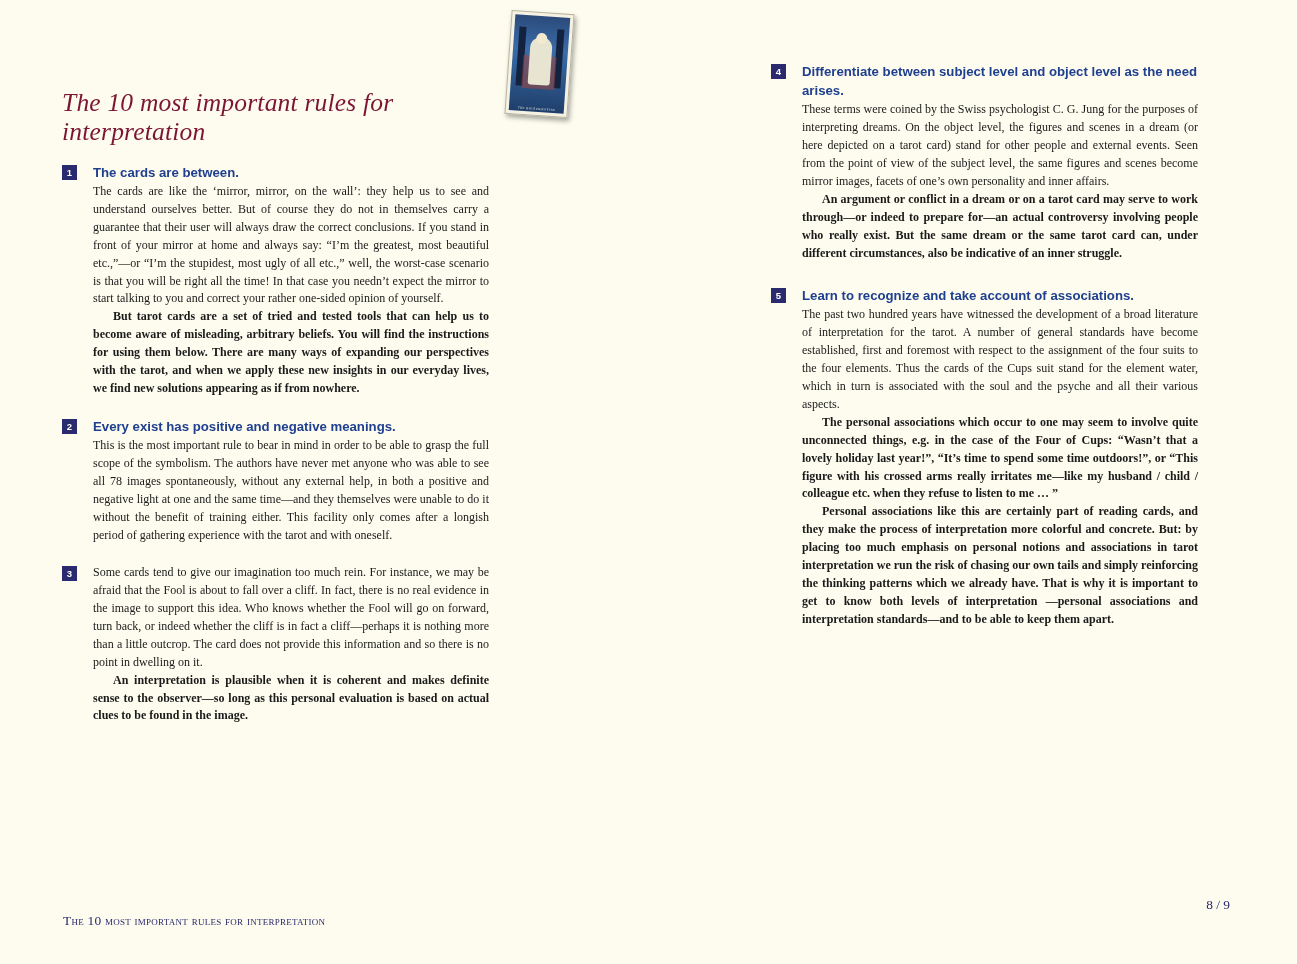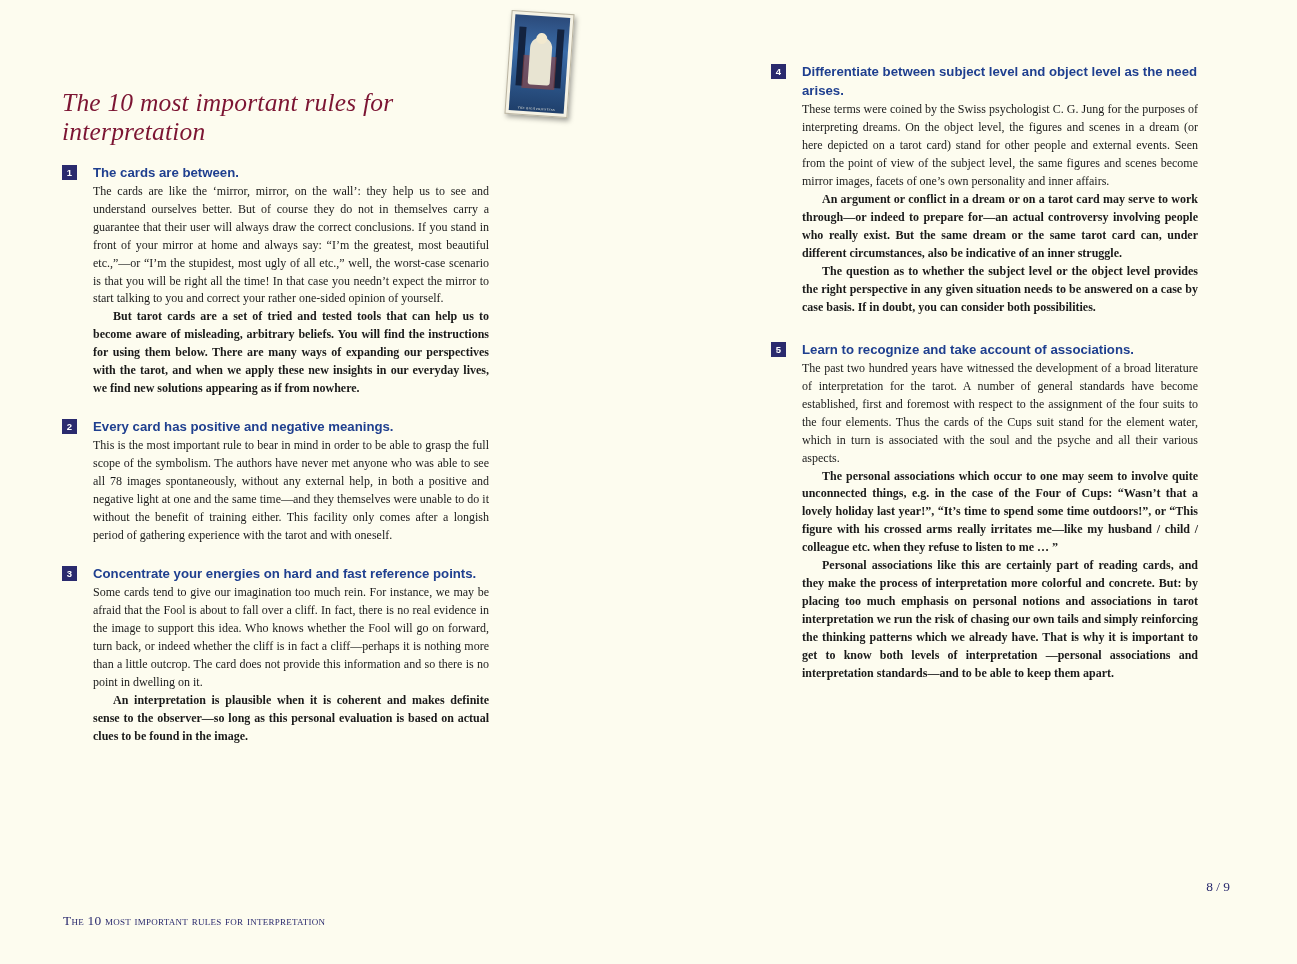--- a/index.html
+++ b/index.html
@@ -164,21 +164,21 @@
     left: 63px;
     top: 913px;
     font-variant: small-caps;
     font-size: 13.4px;
     letter-spacing: 0.25px;
     color: #2a2a6e;
   }
   .footer-right {
     position: absolute;
     left: 1130px;
-    top: 879px;
+    top: 897px;
     width: 100px;
     text-align: right;
     font-size: 13.4px;
     color: #2a2a6e;
   }
 </style>
 </head>
 <body>
 
 <div class="page">
@@ -205,51 +205,49 @@
       </div>
       <div class="body">
         <p>The cards are like the ‘mirror, mirror, on the wall’: they help us to see and understand ourselves better. But of course they do not in themselves carry a guarantee that their user will always draw the correct conclusions. If you stand in front of your mirror at home and always say: “I’m the greatest, most beautiful etc.,”—or “I’m the stupidest, most ugly of all etc.,” well, the worst-case scenario is that you will be right all the time! In that case you needn’t expect the mirror to start talking to you and correct your rather one-sided opinion of yourself.</p>
         <p>But tarot cards are a set of tried and tested tools that can help us to become aware of misleading, arbitrary beliefs. You will find the instructions for using them below. There are many ways of expanding our perspectives with the tarot, and when we apply these new insights in our everyday lives, we find new solutions appearing as if from nowhere.</p>
       </div>
     </div>
 
     <div class="rule">
       <div class="rule-head">
         <span class="num">2</span>
-        <span class="rule-title">Every card has positive and negative meanings.</span>
+        <span class="rule-title">Every exist has positive and negative meanings.</span>
       </div>
       <div class="body">
         <p>This is the most important rule to bear in mind in order to be able to grasp the full scope of the symbolism. The authors have never met anyone who was able to see all 78 images spontaneously, without any external help, in both a positive and negative light at one and the same time—and they themselves were unable to do it without the benefit of training either. This facility only comes after a longish period of gathering experience with the tarot and with oneself.</p>
       </div>
     </div>
 
     <div class="rule">
       <div class="rule-head">
         <span class="num">3</span>
-        <span class="rule-title">Concentrate your energies on hard and fast reference points.</span>
       </div>
       <div class="body">
         <p>Some cards tend to give our imagination too much rein. For instance, we may be afraid that the Fool is about to fall over a cliff. In fact, there is no real evidence in the image to support this idea. Who knows whether the Fool will go on forward, turn back, or indeed whether the cliff is in fact a cliff—perhaps it is nothing more than a little outcrop. The card does not provide this information and so there is no point in dwelling on it.</p>
         <p>An interpretation is plausible when it is coherent and makes definite sense to the observer—so long as this personal evaluation is based on actual clues to be found in the image.</p>
       </div>
     </div>
 
   </div>
 
   <div class="col col-right">
 
     <div class="rule">
       <div class="rule-head">
         <span class="num">4</span>
         <span class="rule-title">Differentiate between subject level and object level as the need arises.</span>
       </div>
       <div class="body">
         <p>These terms were coined by the Swiss psychologist C. G. Jung for the purposes of interpreting dreams. On the object level, the figures and scenes in a dream (or here depicted on a tarot card) stand for other people and external events. Seen from the point of view of the subject level, the same figures and scenes become mirror images, facets of one’s own personality and inner affairs.</p>
         <p>An argument or conflict in a dream or on a tarot card may serve to work through—or indeed to prepare for—an actual controversy involving people who really exist. But the same dream or the same tarot card can, under different circumstances, also be indicative of an inner struggle.</p>
-        <p>The question as to whether the subject level or the object level provides the right perspective in any given situation needs to be answered on a case by case basis. If in doubt, you can consider both possibilities.</p>
       </div>
     </div>
 
     <div class="rule">
       <div class="rule-head">
         <span class="num">5</span>
         <span class="rule-title">Learn to recognize and take account of associations.</span>
       </div>
       <div class="body">
         <p>The past two hundred years have witnessed the development of a broad literature of interpretation for the tarot. A number of general standards have become established, first and foremost with respect to the assignment of the four suits to the four elements. Thus the cards of the Cups suit stand for the element water, which in turn is associated with the soul and the psyche and all their various aspects.</p>

